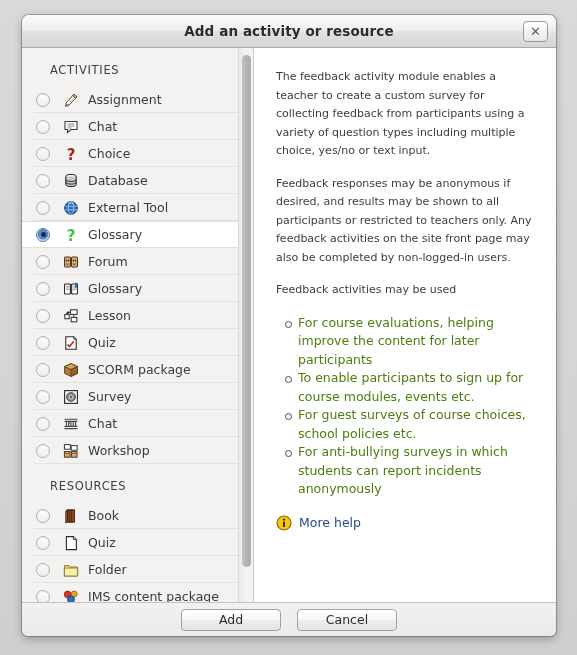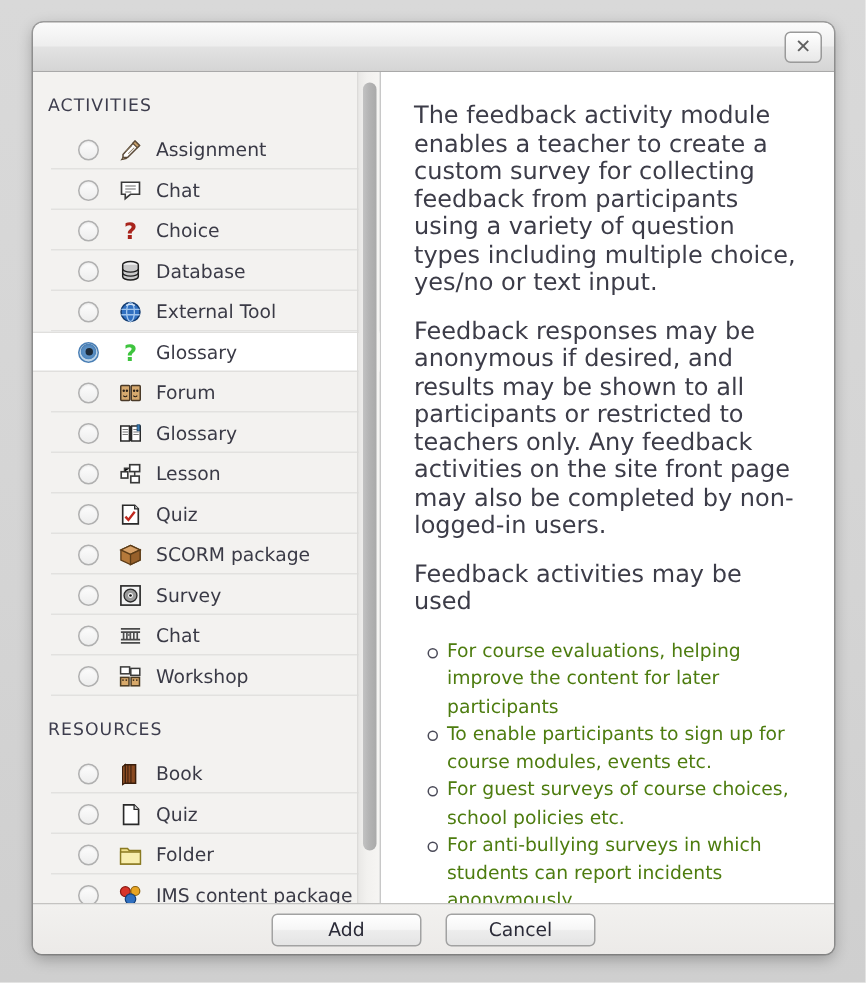--- a/index.html
+++ b/index.html
@@ -71,30 +71,30 @@
     background: #f3f2f0;
     border-right: 1px solid #c8c8c8;
     overflow: hidden;
   }
   .list-inner { padding: 0 0 0 0; }
 
   .group-head {
     font-size: 11.5px;
     color: #3d3d4d;
     letter-spacing: 0.7px;
-    padding: 15px 0 9px 10px;
+    padding: 15px 0 9px 28px;
     font-weight: normal;
   }
 
   .opt-row {
     position: relative;
     display: flex;
     align-items: center;
     height: 27px;
-    padding-left: 30px;
+    padding-left: 14px;
     cursor: pointer;
   }
   .opt-row::after {
     content: "";
     position: absolute;
     left: 12px; right: 12px; bottom: 0;
     height: 1px;
     background: #e2e1df;
   }
   .opt-row.selected {
@@ -160,21 +160,21 @@
 
   
   .desc-panel {
     flex: 1;
     background: #ffffff;
     padding: 20px 20px 10px 22px;
     overflow: hidden;
   }
   .desc-panel p {
     margin: 0 0 14px 0;
-    font-size: 16px;
+    font-size: 11px;
     line-height: 18.5px;
     color: #3c3c48;
   }
   .desc-panel ul {
     margin: 0 0 14px 0;
     padding-left: 22px;
     list-style: none;
   }
   .desc-panel li {
     position: relative;
@@ -230,20 +230,21 @@
     display: flex; align-items: center; justify-content: center;
     box-shadow: 0 1px 0 rgba(255,255,255,0.7) inset;
   }
 </style>
 </head>
 <body>
 
 <div class="dialog">
 
   <div class="titlebar">
+    <div class="titlebar-title">Add an activity or resource</div>
     <div class="close-btn">✕</div>
   </div>
 
   <div class="dialog-body">
 
     <div class="list-panel">
       <div class="list-inner" id="list-inner">
           <div class="group-head">ACTIVITIES</div>
           <div class="opt-row">
             <span class="radio"></span>

